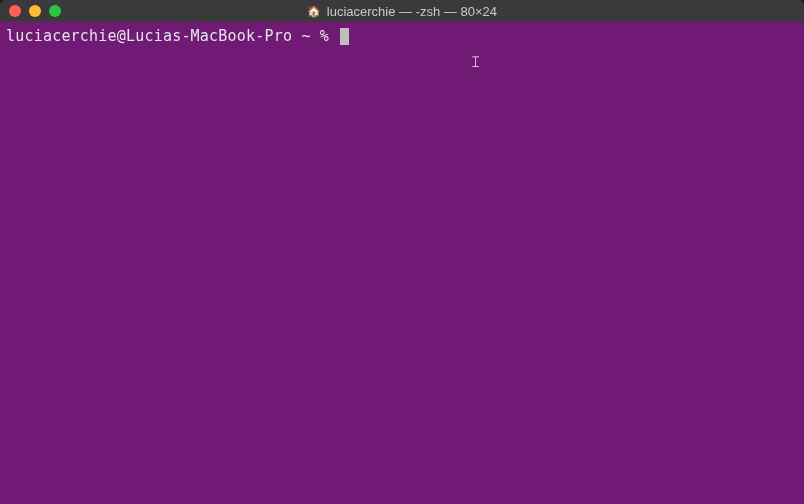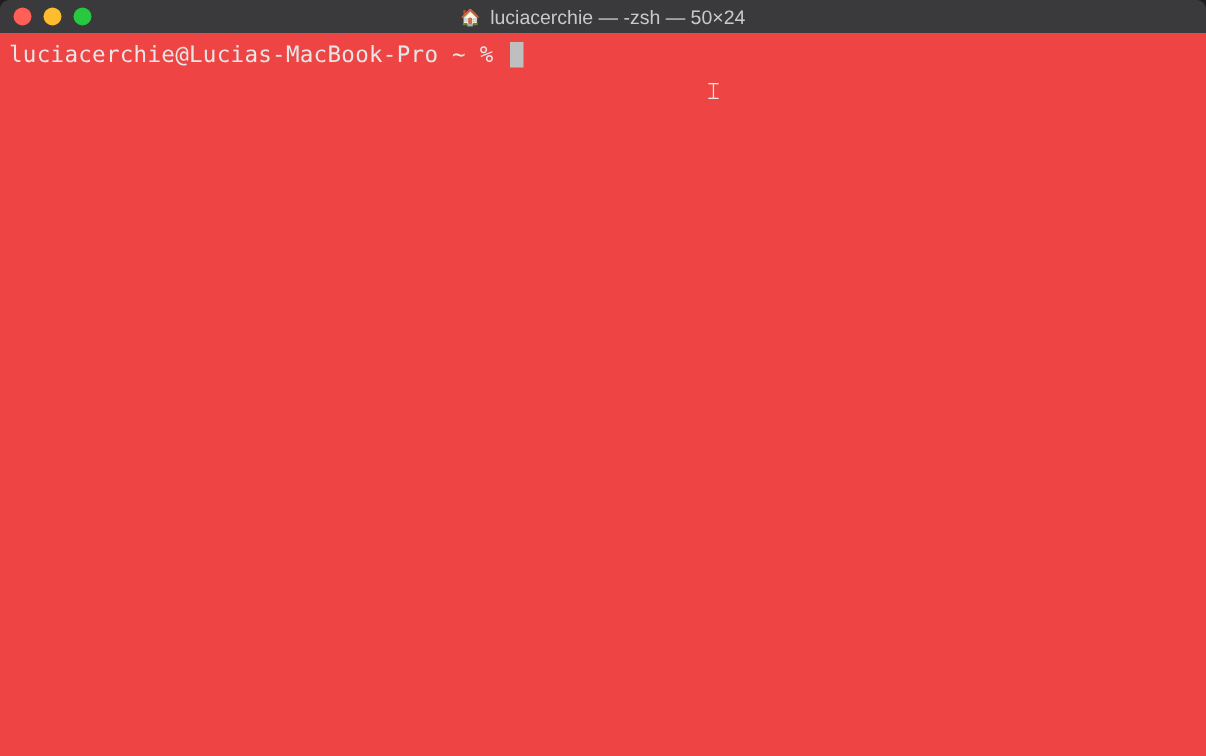--- a/index.html
+++ b/index.html
@@ -44,21 +44,21 @@
       pointer-events: none;
     }
     .home-icon { font-size: 11px; line-height: 1; color: #d0c9a0; }
     .title-text {
       color: #c9c9c9;
       font-size: 13px;
       font-family: -apple-system, "Helvetica Neue", Arial, sans-serif;
     }
     .terminal {
       height: calc(504px - 22px);
-      background: #ef4444;
+      background: #701a75;
       padding: 4px 6px;
       color: #e6e6e6;
       font-size: 15px;
       line-height: 20px;
       letter-spacing: 0.2px;
       position: relative;
       cursor: text;
     }
     .line { display: flex; align-items: center; white-space: pre; }
     .prompt { color: #e6e6e6; }
@@ -85,21 +85,21 @@
 <body>
 
 <div class="titlebar">
   <div class="traffic-lights">
     <div class="light close"></div>
     <div class="light minimize"></div>
     <div class="light zoom"></div>
   </div>
   <div class="title-wrap">
     <span class="home-icon">🏠</span>
-    <span class="title-text">luciacerchie — -zsh — 50×24</span>
+    <span class="title-text">luciacerchie — -zsh — 80×24</span>
   </div>
 </div>
 
 <div class="terminal">
   <div class="line">
     <span class="prompt">luciacerchie@Lucias-MacBook-Pro ~ % </span>
     <span class="block-cursor"></span>
   </div>
   <span class="ibeam">𝙸</span>
 </div>

